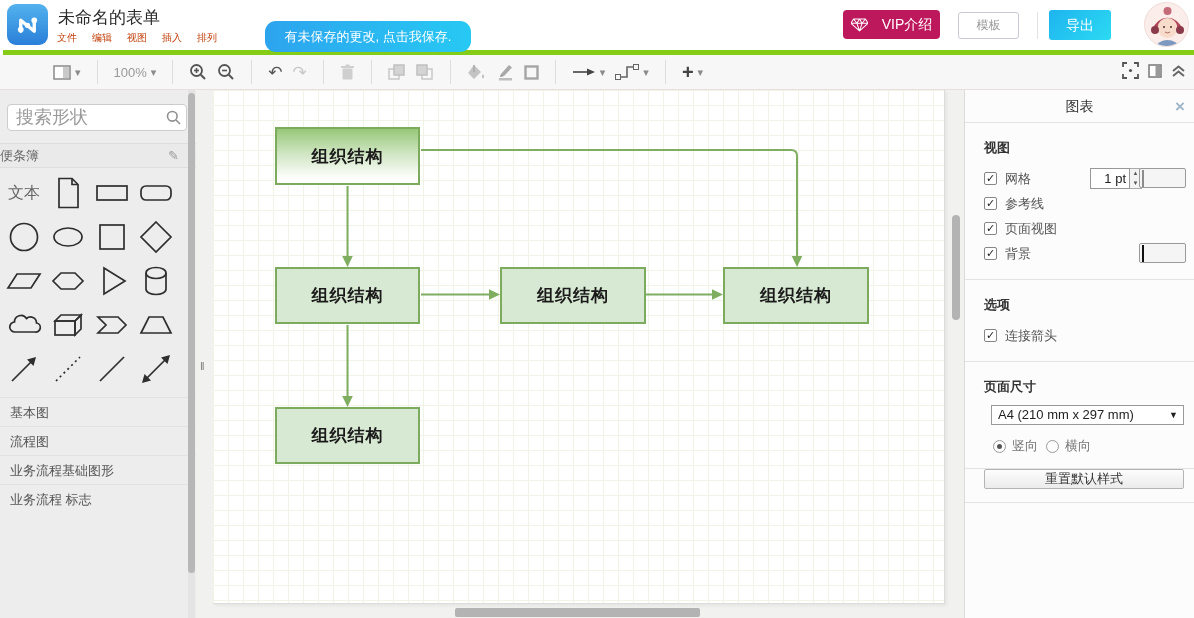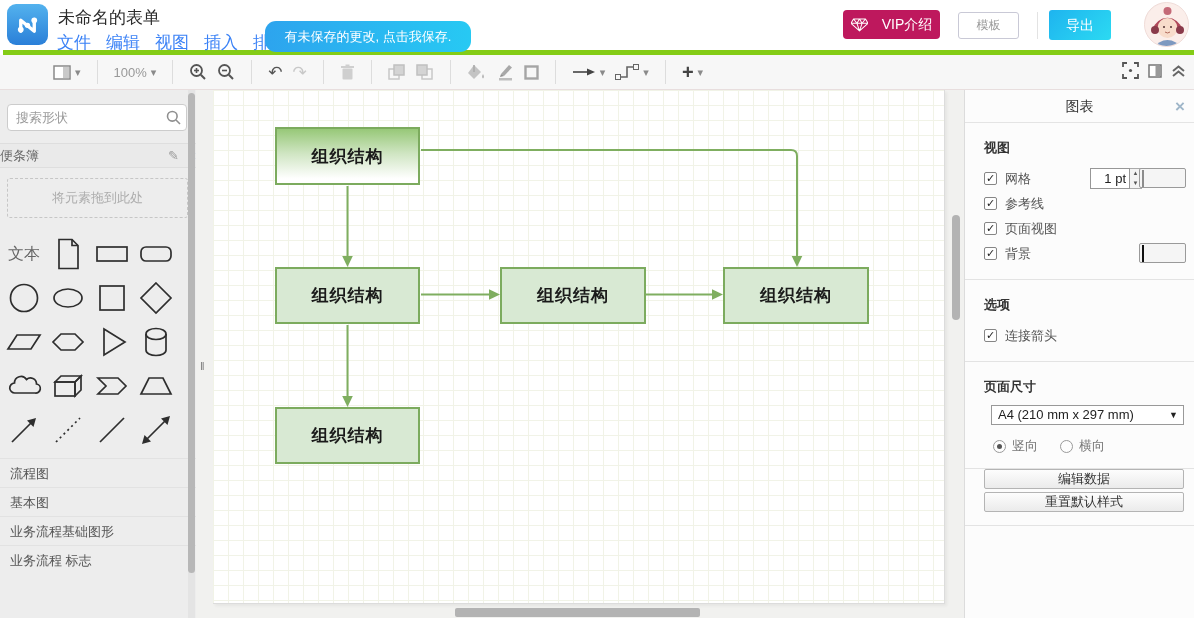--- a/index.html
+++ b/index.html
@@ -5,21 +5,21 @@
   * { margin:0; padding:0; box-sizing:border-box; }
   html,body { width:1194px; height:618px; overflow:hidden; background:#fff;
     font-family:"Liberation Sans","DejaVu Sans",sans-serif; }
   .app { position:relative; width:1194px; height:618px; }
 
   
   .header { position:absolute; left:3px; top:0; width:1194px; height:55px; background:#fff; border-bottom:5px solid #84cc16; }
   .logo { position:absolute; left:4px; top:4px; width:41px; height:41px; border-radius:9px;
     background:linear-gradient(180deg,#53b2ee,#2a7fd8); display:flex; align-items:center; justify-content:center; }
   .doc-title { position:absolute; left:55px; top:6px; font-size:17px; color:#2b2b2b; }
-  .menu { position:absolute; left:54px; top:31px; display:flex; gap:15px; font-size:17px; color:#3b82f6; }
+  .menu { position:absolute; left:54px; top:31px; display:flex; gap:15px; font-size:10px; color:#c2410c; }
   .menu span { cursor:default; }
   .save-banner { position:absolute; left:262px; top:21px; width:206px; height:31px; line-height:31px;
     text-align:center; color:#fff; font-size:13px; border-radius:11px;
     background:linear-gradient(90deg,#2da4ee,#27c9f3); }
   .vip-btn { position:absolute; left:840px; top:10px; width:97px; height:29px; border-radius:4px;
     background:#be185d; color:#fff; font-size:14px; display:flex; align-items:center; justify-content:center; gap:14px; }
   .tpl-btn { position:absolute; left:955px; top:12px; width:61px; height:27px; line-height:25px; text-align:center;
     border:1px solid #c9c9d6; border-radius:3px; background:#fff; color:#999; font-size:12px; }
   .hdr-divider { position:absolute; left:1034px; top:12px; height:27px; border-left:1px solid #e3e3e3; }
   .export-btn { position:absolute; left:1046px; top:10px; width:62px; height:30px; line-height:30px; text-align:center;
@@ -42,21 +42,21 @@
 
   
   .sidebar { position:absolute; left:0; top:90px; width:196px; height:528px; background:#ededed; overflow:hidden; }
   .canvas { position:absolute; left:196px; top:90px; width:768px; height:528px; background:#f1f1ef; }
   .panel { position:absolute; left:964px; top:90px; width:230px; height:528px; background:#fcfcfc;
     border-left:1px solid #dcdcdc; font-size:13px; color:#555; }
 
   
   .search-wrap { position:relative; margin:14px 8px 12px 7px; }
   .search-input { width:180px; height:27px; border:1px solid #ccc; border-radius:4px; background:#fff;
-    padding:0 26px 0 8px; font-size:13px; color:#be185d; outline:none; }
+    padding:0 26px 0 8px; font-size:18px; color:#be185d; outline:none; }
   .search-input::placeholder { color:#9a9a9a; }
   .search-mag { position:absolute; right:7px; top:6px; }
   .side-header { height:25px; display:flex; align-items:center; padding:0 0; background:#eaeaea;
     border-top:1px solid #dedede; border-bottom:1px solid #dedede; color:#666; font-size:13px; }
   .side-header .spacer { flex:1; }
   .pencil-ic { color:#9a9a9a; font-size:13px; margin-right:9px; }
   .close-ic-side { color:#92b4cf; font-size:14px; font-weight:bold; }
   .dropzone { margin:10px 8px 11px 7px; height:40px; border:1px dashed #c6c6c6; border-radius:3px;
     display:flex; align-items:center; justify-content:center; color:#adadad; font-size:13px; }
   .shape-grid { display:grid; grid-template-columns:repeat(4,44px); grid-auto-rows:44px; padding:3px 0 0 2px; }
@@ -102,21 +102,21 @@
   .spinner span { flex:1; font-size:6px; line-height:9px; text-align:center; color:#555; }
   .swatch { position:absolute; right:8px; top:2px; width:47px; height:20px; border:1px solid #9a9a9a;
     border-radius:2px; background:#f5f5f5; padding:2px; }
   .swatch .inner { width:100%; height:100%; }
   .swatch-grid .inner { background:#d9d9d9; border:1px solid #8c8c8c; }
   .swatch-bg .inner { background:#fff; border:1px solid #111; }
   .pdiv { border:none; border-top:1px solid #e3e3e3; margin-top:13px; }
   .select-box { position:relative; margin:0 10px 0 26px; height:20px; border:1px solid #999; background:#fff;
     line-height:18px; padding:0 18px 0 6px; color:#222; font-size:13px; }
   .select-arrow { position:absolute; right:5px; top:0; font-size:9px; color:#222; line-height:18px; }
-  .radio-row { display:flex; align-items:center; gap:22px; margin:12px 0 2px 28px; }
+  .radio-row { display:flex; align-items:center; gap:8px; margin:12px 0 2px 28px; }
   .radio-opt { display:flex; align-items:center; gap:6px; color:#777; }
   .radio { width:13px; height:13px; border:1px solid #9a9a9a; border-radius:50%; background:#fdfdfd; position:relative; }
   .radio.on::after { content:""; position:absolute; left:3px; top:3px; width:5px; height:5px; border-radius:50%; background:#555; }
   .pbtn { margin:0 10px 3px 19px; height:20px; line-height:18px; text-align:center; border:1px solid #b4b4b4;
     border-radius:2px; background:linear-gradient(#fdfdfd,#ebebeb); color:#333; font-size:13px; cursor:pointer; }
   .pbtn:first-of-type { margin-top:9px; }
 </style>
 </head>
 <body>
 
@@ -291,21 +291,20 @@
           </svg>
       </span>
     </div>
 
     <div class="side-header">
       <span>便条簿</span>
       <span class="spacer"></span>
       <span class="pencil-ic">✎</span>
       <span class="close-ic-side">×</span>
     </div>
-    <div class="dropzone">将元素拖到此处</div>
 
 
     <div class="shape-grid">
       <div class="shape-cell text-shape">文本</div>
       <div class="shape-cell">
           <svg width="36" height="36" viewBox="0 0 36 36">
             <path d="M9,3.5 h13 l6,6 v23 h-19 z"></path>
             <path d="M22,3.5 v6 h6"></path>
           </svg>
         </div>
@@ -405,22 +404,22 @@
       <div class="shape-cell">
           <svg width="36" height="36" viewBox="0 0 36 36">
             <line x1="9" y1="27" x2="27" y2="9"></line>
             <polygon points="32,4 29.5,13 23,6.5" fill="#2e2e2e" stroke="none"></polygon>
             <polygon points="4,32 6.5,23 13,29.5" fill="#2e2e2e" stroke="none"></polygon>
           </svg>
         </div>
     </div>
 
     <div class="cat-list">
+      <div class="cat-row">基本图</div>
       <div class="cat-row">流程图</div>
-      <div class="cat-row">基本图</div>
       <div class="cat-row">业务流程基础图形</div>
       <div class="cat-row">业务流程 标志</div>
     </div>
 
     <div class="side-scroll">
       <div class="side-thumb"></div>
     </div>
   </div>
 
   <div class="canvas">
@@ -504,18 +503,17 @@
         <span class="radio on"></span>
         <span>竖向</span>
       </span>
       <span class="radio-opt">
         <span class="radio"></span>
         <span>横向</span>
       </span>
     </div>
 
     <hr class="pdiv">
-    <div class="pbtn">编辑数据</div>
     <div class="pbtn">重置默认样式</div>
     <hr class="pdiv">
   </div>
 
 </div>
 
 </body></html>

